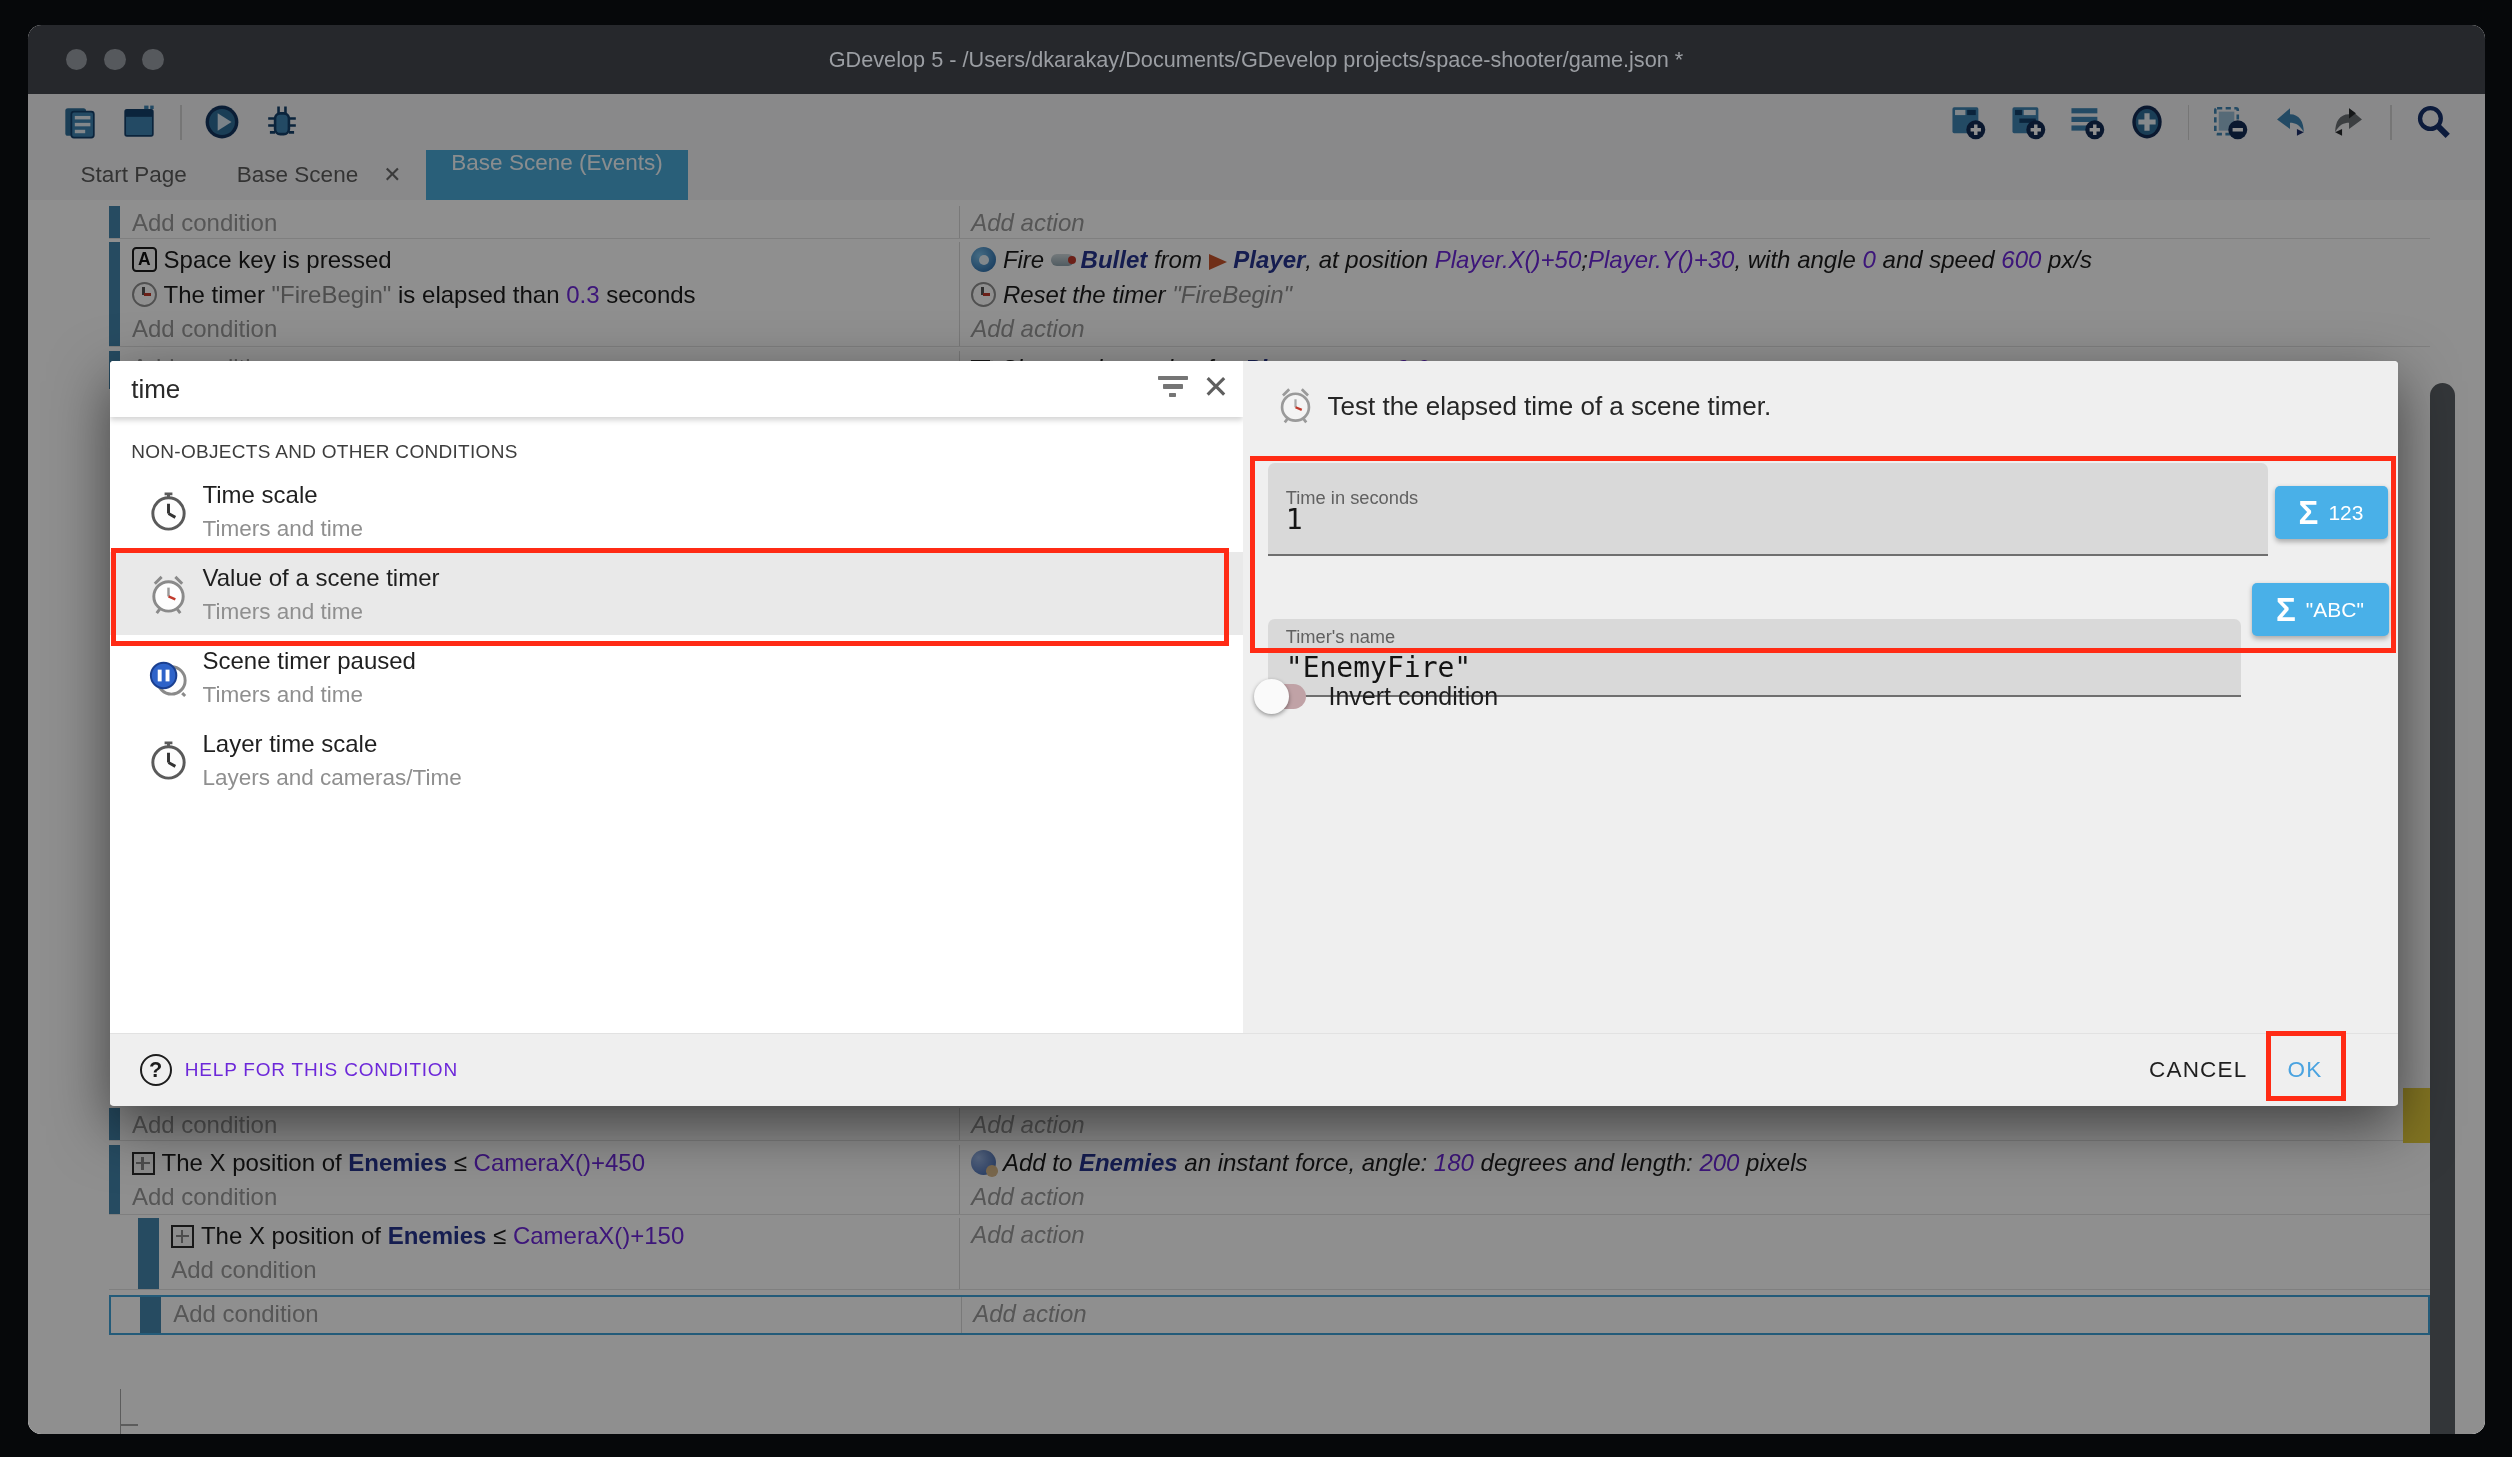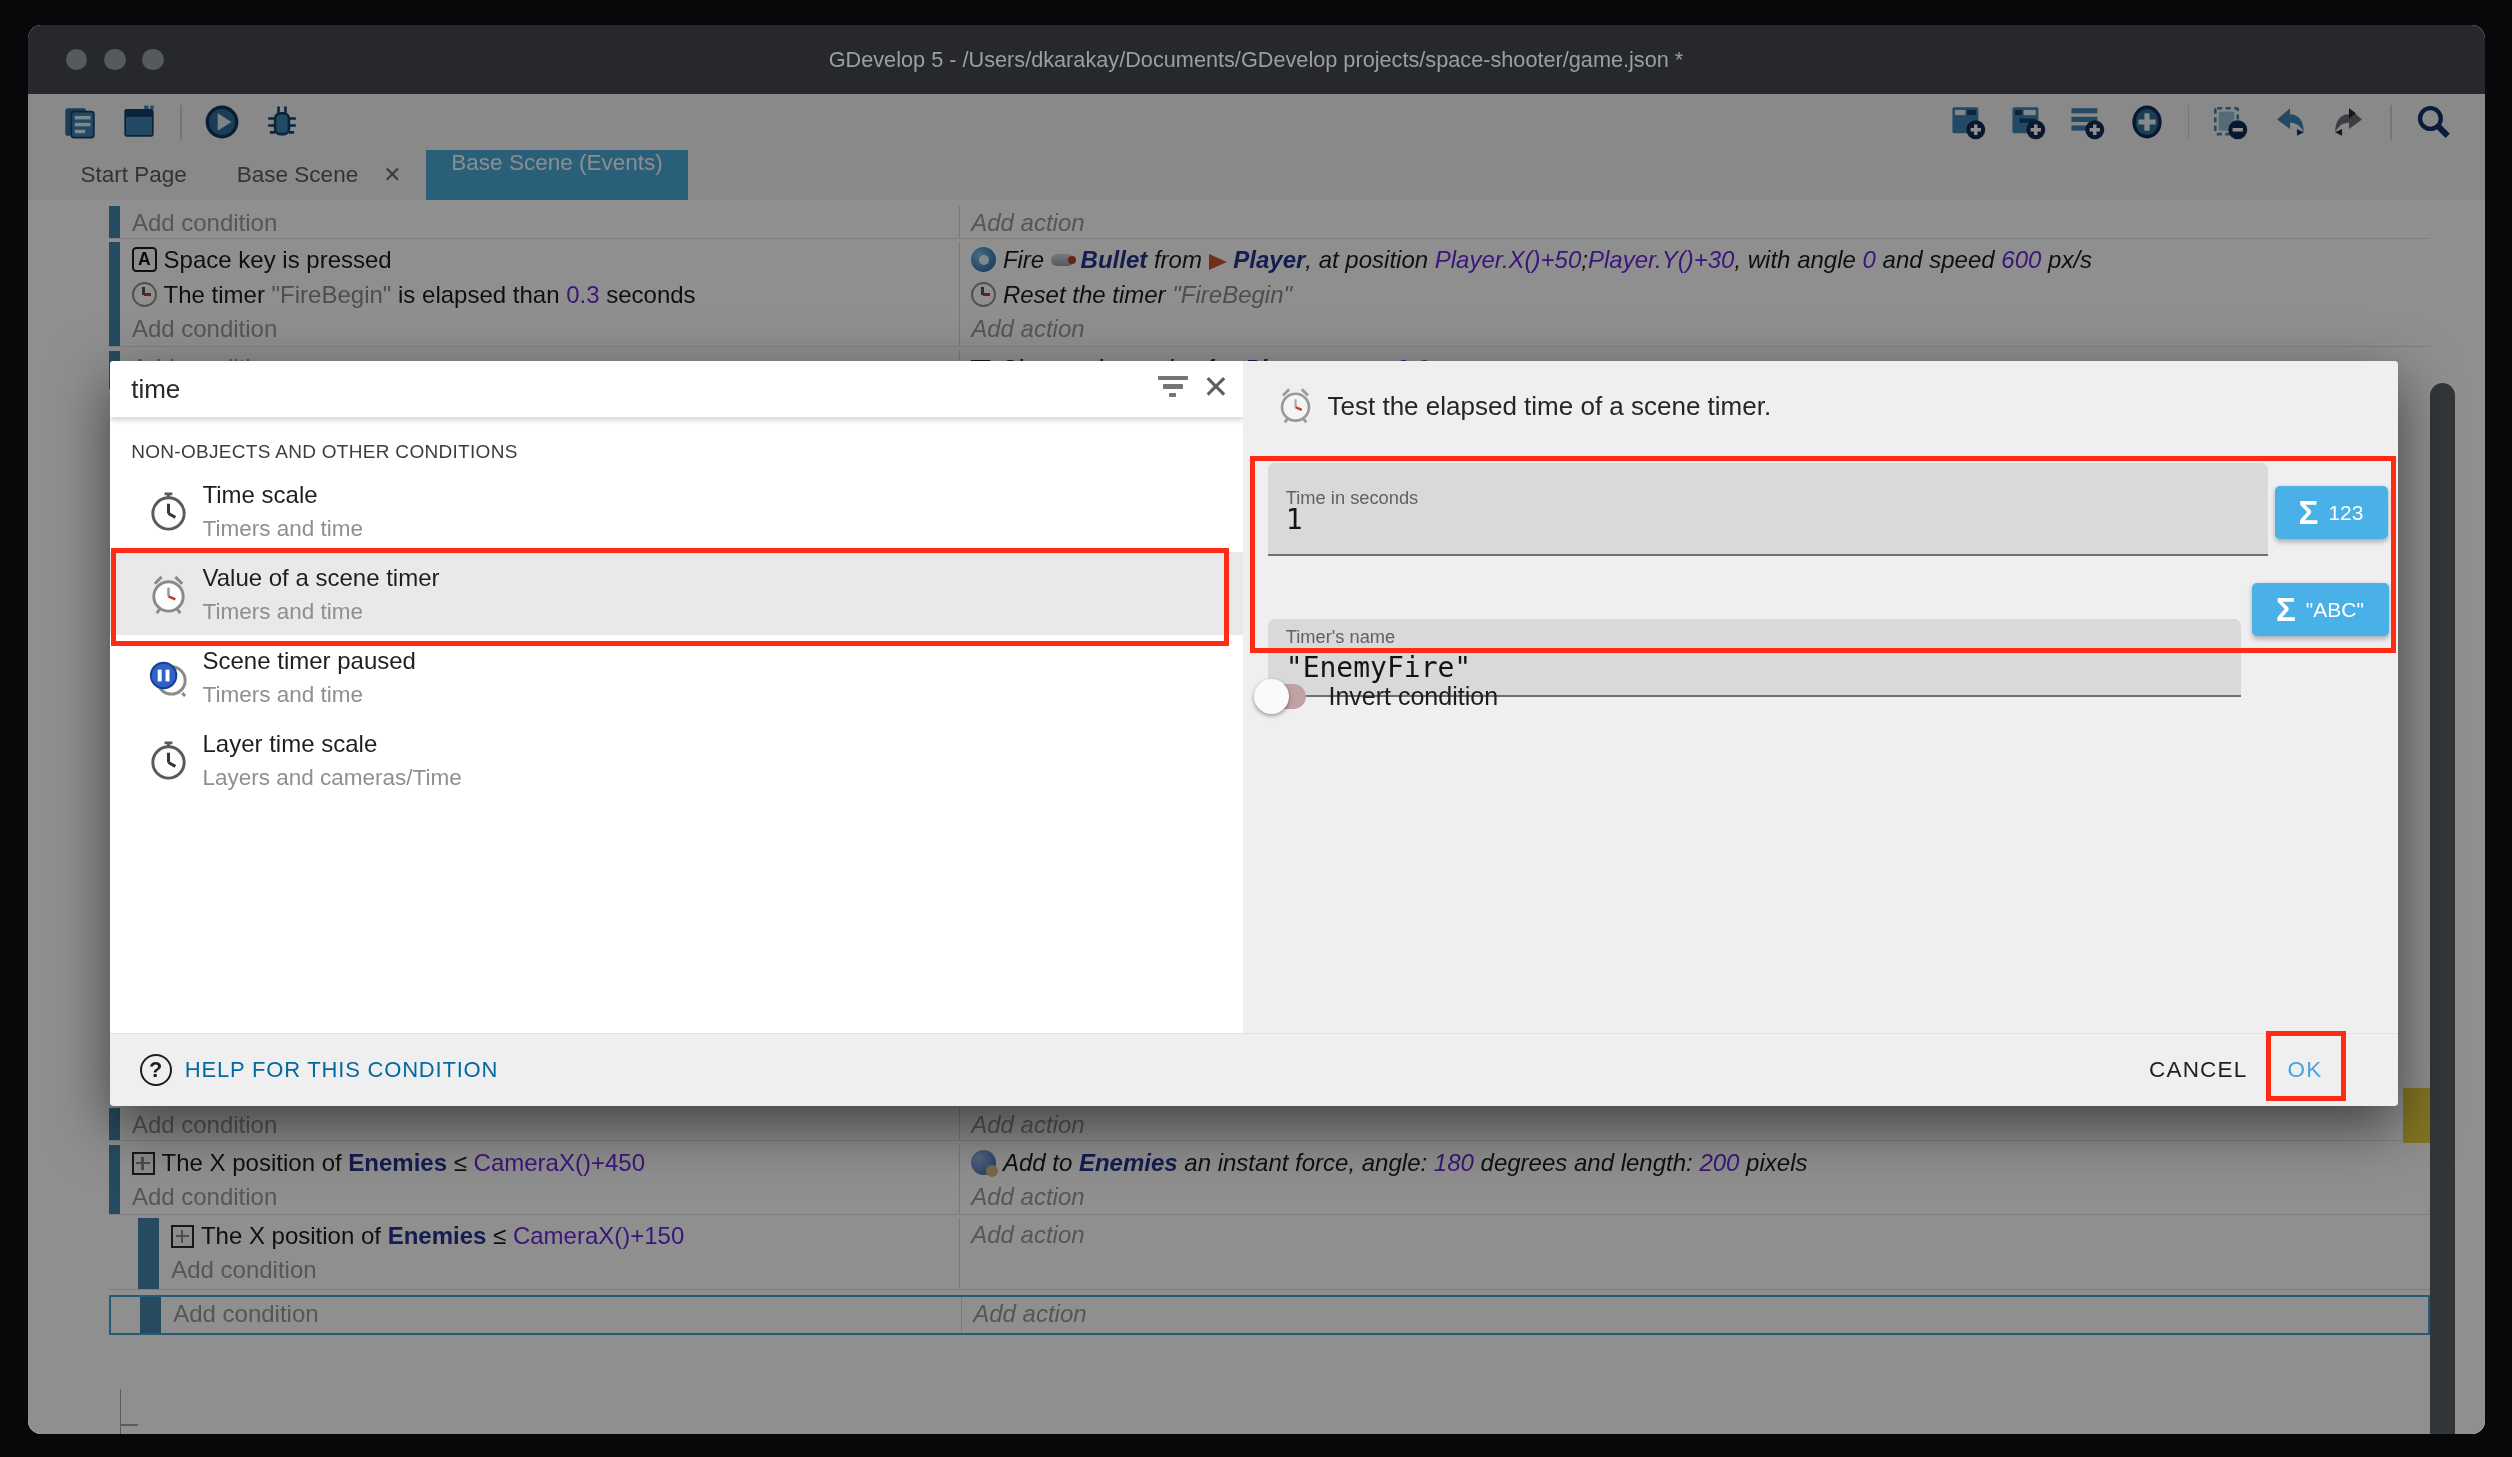--- a/index.html
+++ b/index.html
@@ -99,21 +99,21 @@
   .sigma-btn .sg-lab { font-size:21px; }
   .b1 { left:2165px; top:125px; width:113px; height:53px; }
   .b2 { left:2142px; top:222px; width:137px; height:53px; }
   .invert-row { position:absolute; left:1149px; top:310px; height:50px; display:flex; align-items:center; gap:23px; }
   .toggle { position:relative; width:47px; height:25px; border-radius:12.5px; background:#c0a2a6; cursor:pointer; }
   .toggle .knob { position:absolute; left:-5px; top:-5px; width:35px; height:35px; border-radius:50%; background:#fafafa; box-shadow:0 1.7px 4.2px rgba(0,0,0,0.4); }
   .invert-label { font-size:25px; color:#1d1d1d; }
   .dlg-footer { position:absolute; left:0; top:672px; width:2288px; height:72px; background:#efefef; border-top:1.7px solid #e2e2e2; display:flex; align-items:center; }
   .help { display:flex; align-items:center; gap:13.3px; padding-left:30px; cursor:pointer; }
   .help-q { width:32px; height:32px; border:2.5px solid #1d1d1d; border-radius:50%; text-align:center; line-height:28px; font-size:21.7px; font-weight:bold; color:#1d1d1d; }
-  .help-label { font-size:22px; letter-spacing:0.8px; color:#0369a1; font-weight:500; }
+  .help-label { font-size:19px; letter-spacing:0.8px; color:#6d28d9; font-weight:500; }
   .btn-cancel { position:absolute; right:150px; font-size:22.5px; letter-spacing:1.2px; color:#1f1f1f; font-weight:500; cursor:pointer; }
   .btn-ok { position:absolute; right:75px; font-size:22.5px; letter-spacing:1.2px; color:#4aa3e0; font-weight:500; cursor:pointer; }
   .anno { position:absolute; border:5.8px solid #ff2b15; z-index:12; pointer-events:none; }
   .anno-list { left:1.7px; top:187px; width:1118px; height:98px; }
   .anno-fields { left:1140px; top:95px; width:1146px; height:197px; }
   .anno-ok { right:52px; top:670px; width:80px; height:70px; left:auto; }
 </style>
 </head>
 <body>
 

